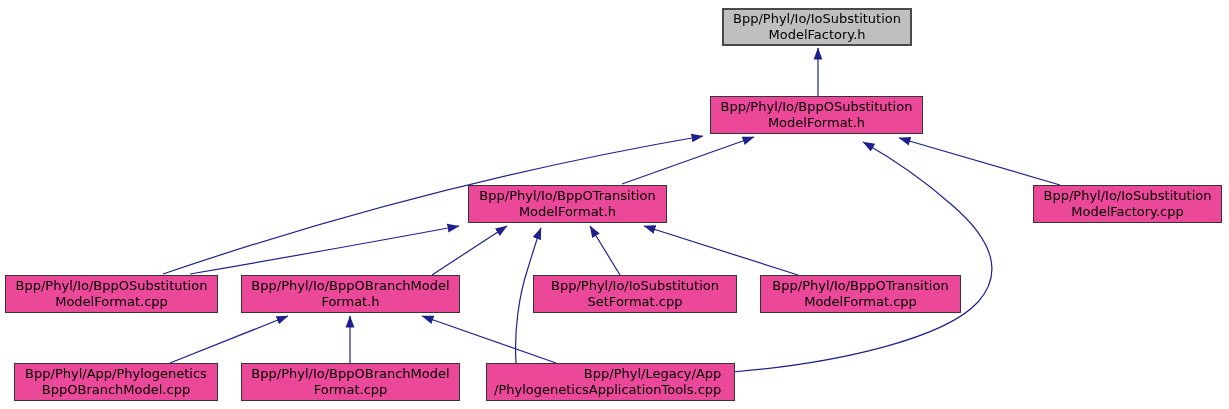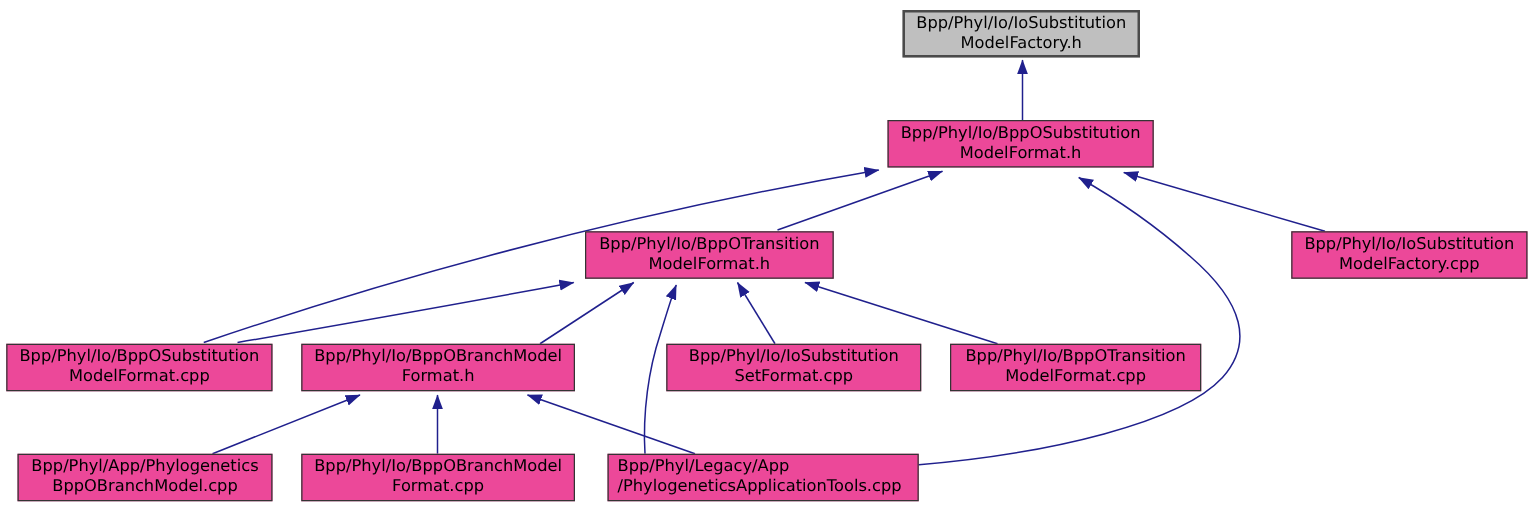--- a/index.html
+++ b/index.html
@@ -31,21 +31,21 @@
     text-align: center;
     white-space: pre-line;
     cursor: pointer;
   }
   .node.highlight {
     background: #bfbfbf;
     border: 2px solid #4a4a4a;
   }
   .node.left-align {
     justify-content: flex-start;
-    text-align: left;
+    text-align: right;
     padding-left: 7px;
   }
 </style>
 </head>
 <body>
 
 <div id="canvas">
 
   <svg id="edges" viewBox="0 0 1229 409" fill="none" stroke="#20208d" stroke-width="1.2">
     <defs>

